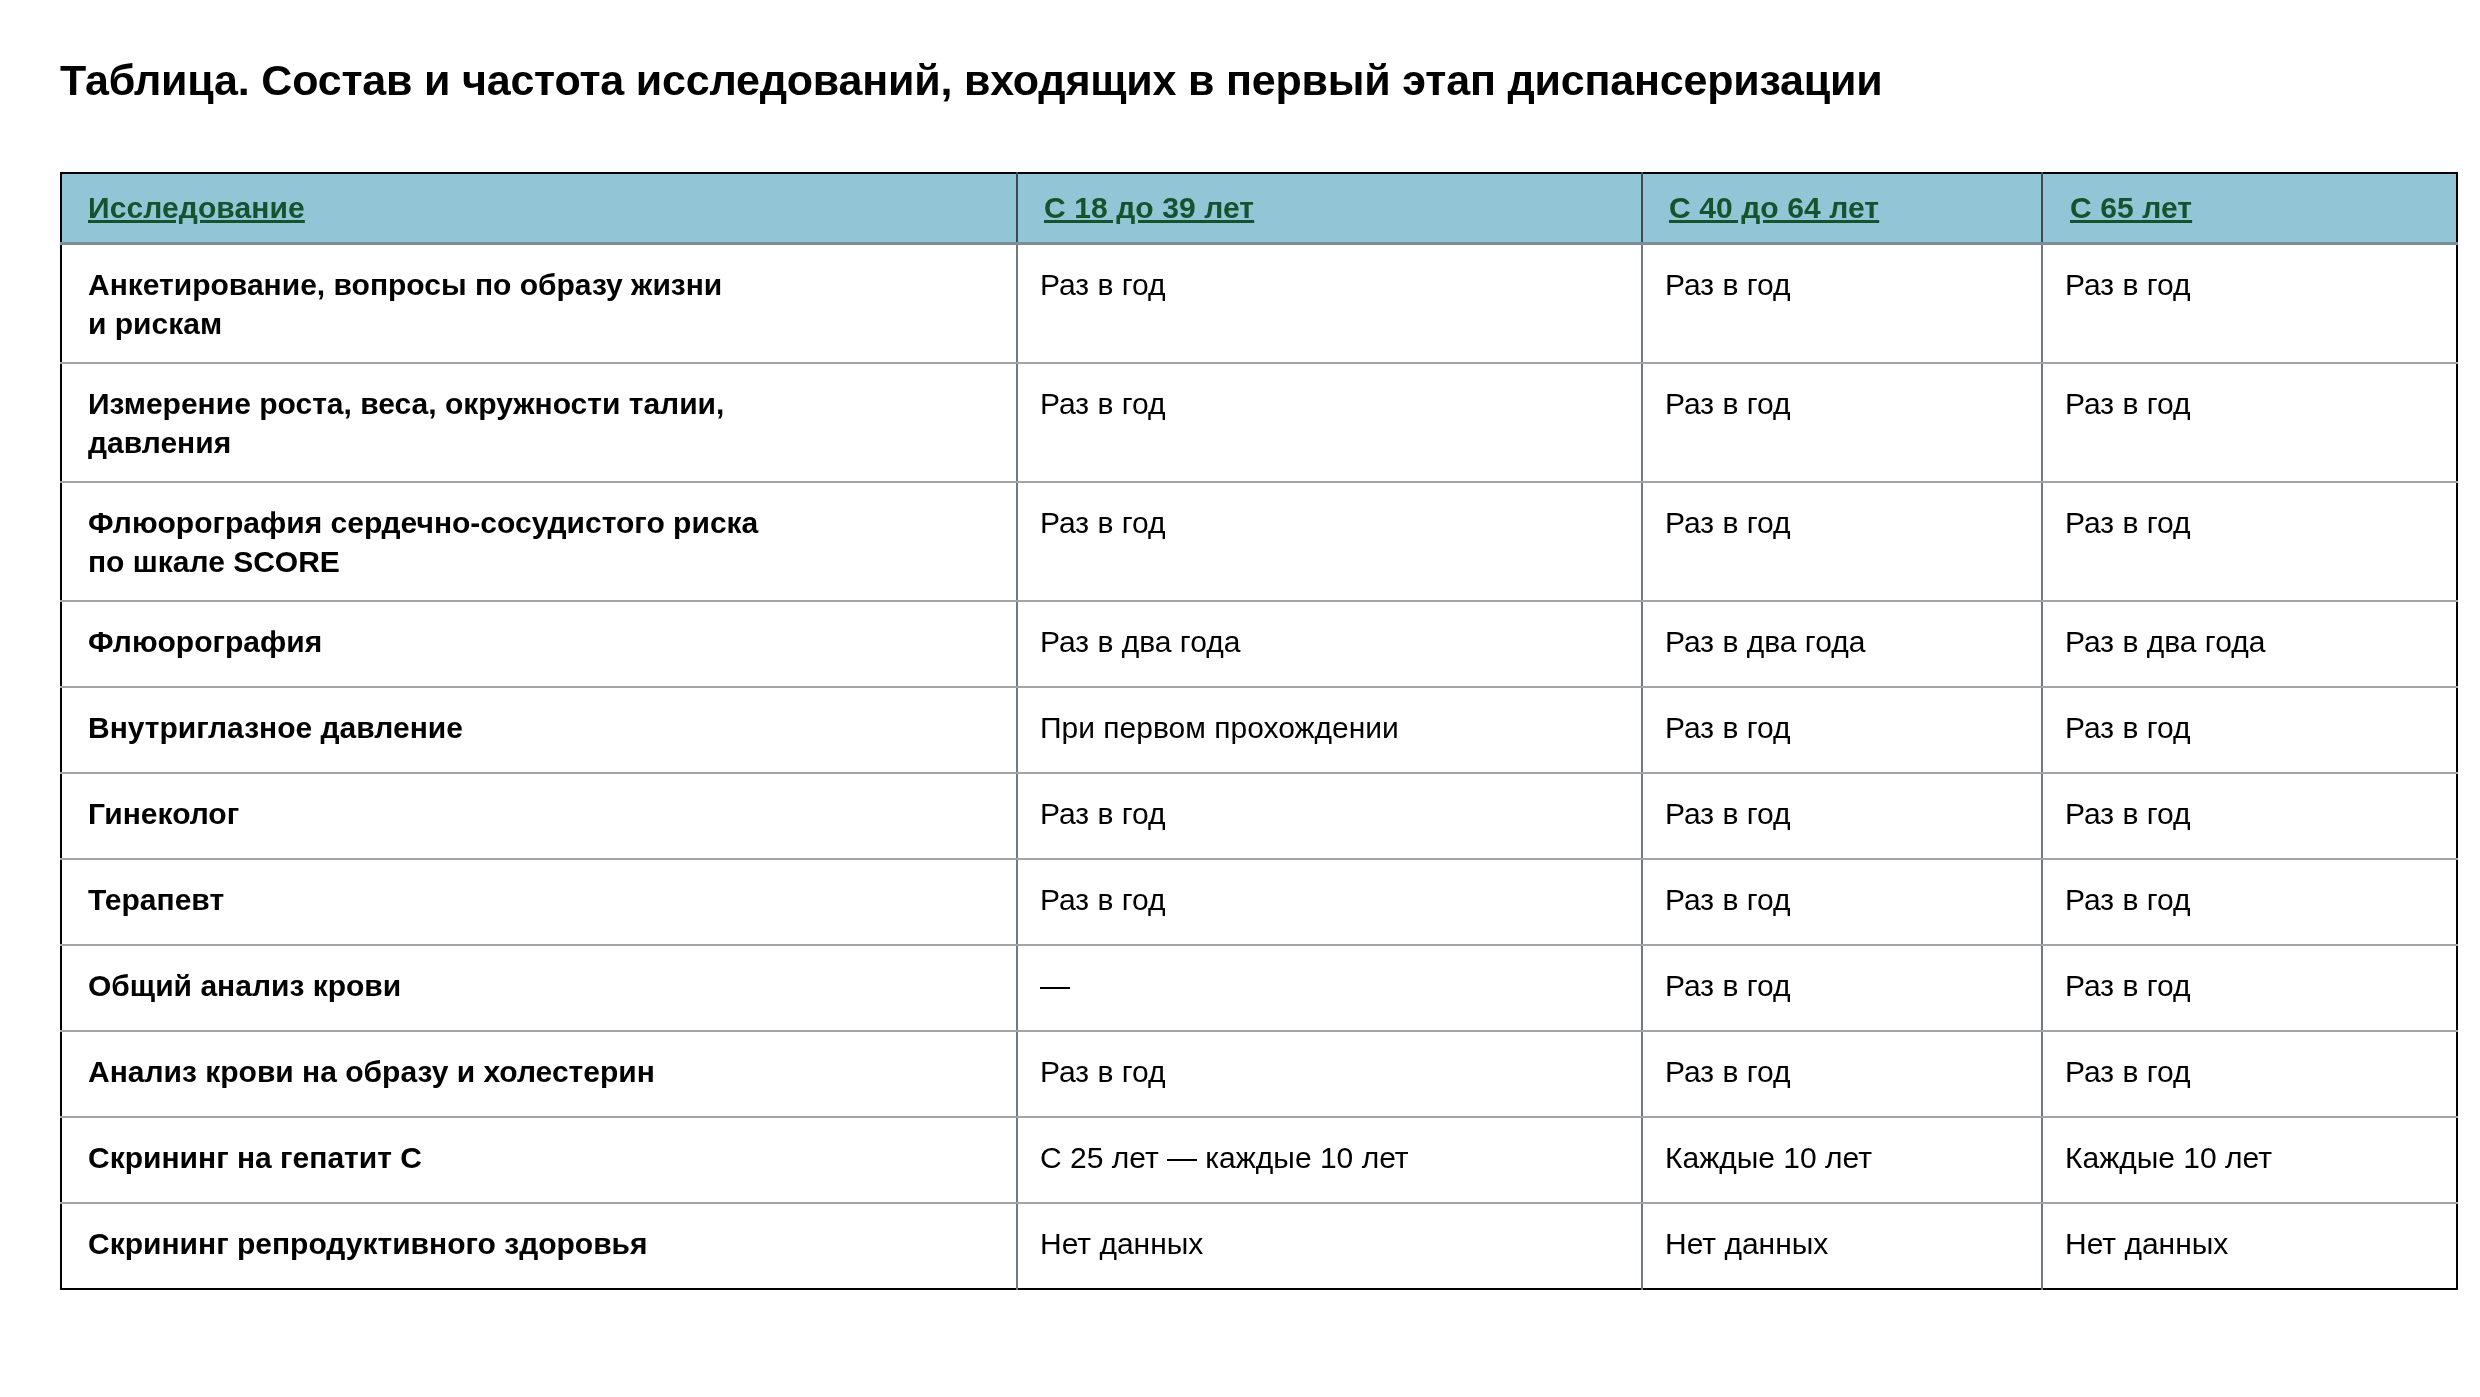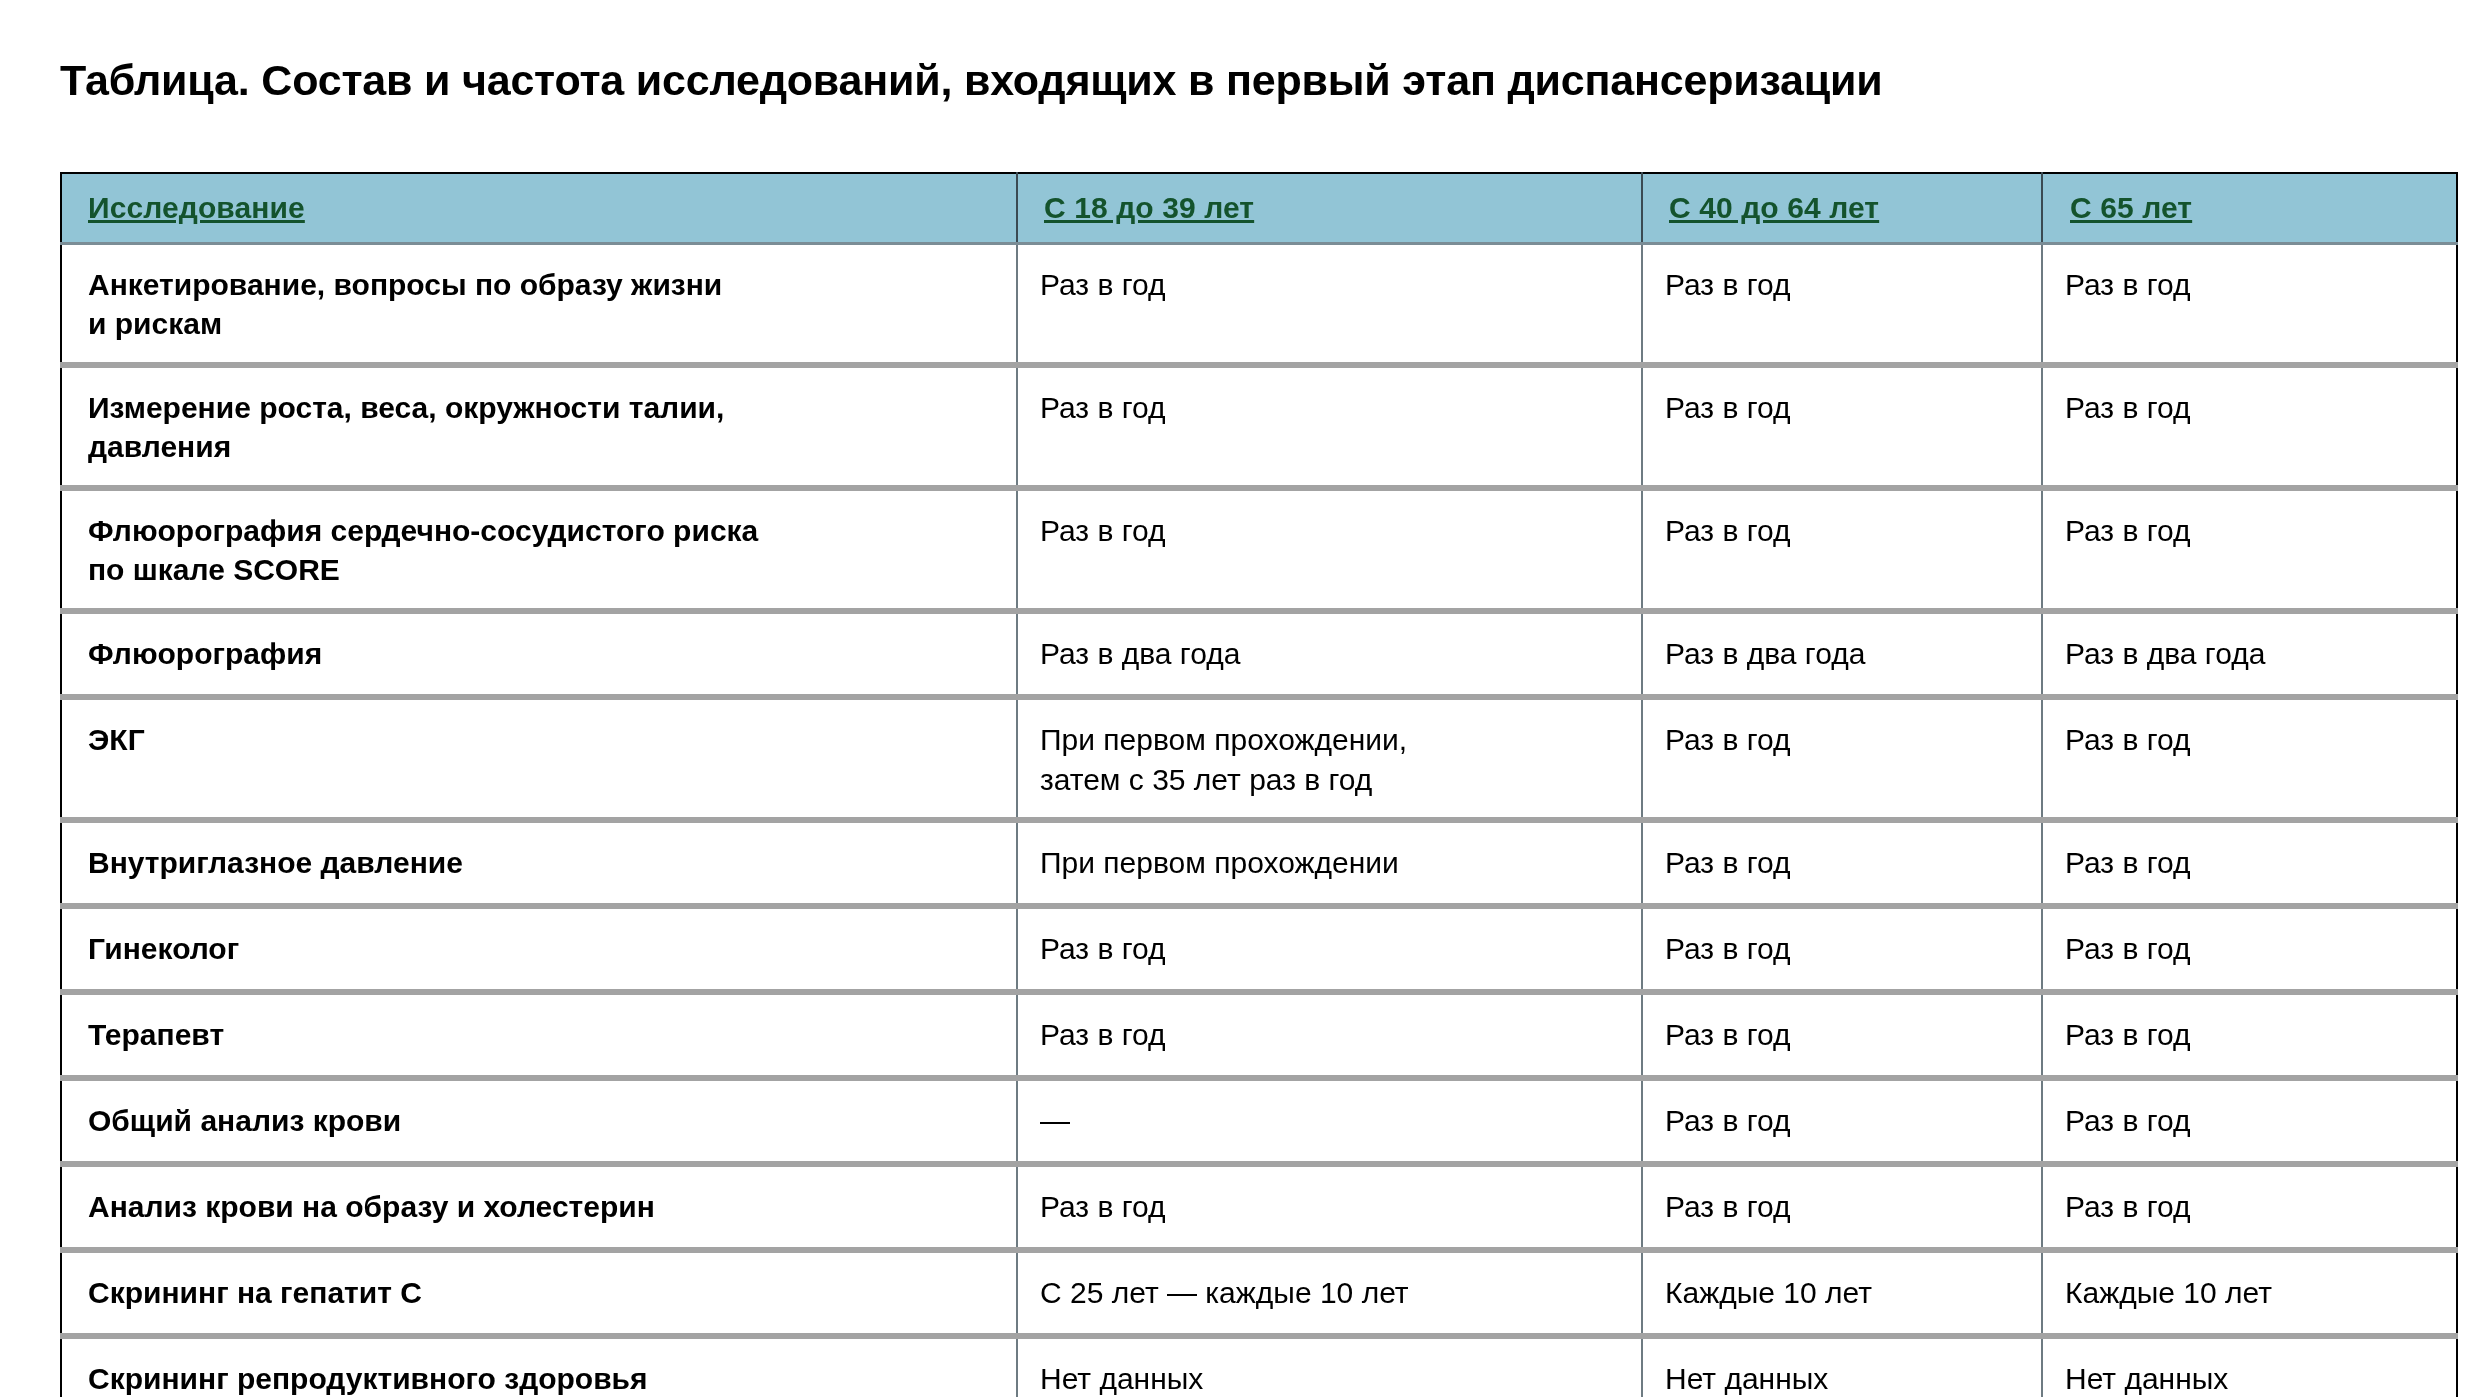--- a/index.html
+++ b/index.html
@@ -62,21 +62,21 @@
     border-right: 2px solid #3b4a52;
     border-bottom: 3px solid #7b8d96;
     box-sizing: border-box;
     letter-spacing: 0.1px;
     text-decoration: underline;
   }
   thead th:last-child { border-right: none; padding-left: 27px; }
 
   tbody td {
     border-right: 2px solid #6e7b82;
-    border-bottom: 6px solid #a3a3a3;
+    border-bottom: 2px solid #a3a3a3;
     vertical-align: top;
     box-sizing: border-box;
     color: #000000;
   }
   tbody td:last-child { border-right: none; }
   tbody tr:last-child td { border-bottom: none; }
 
   td.name-cell {
     font-size: 30px;
     font-weight: bold;
@@ -155,31 +155,20 @@
           <tr class="r-short">
             <td class="name-cell">
               <span class="line">Флюорография</span>
             </td>
             <td class="val-cell">
               <span class="line">Раз в два года</span>
             </td>
             <td class="val-cell">Раз в два года</td>
             <td class="val-cell">Раз в два года</td>
           </tr>
-          <tr class="r-tall">
-            <td class="name-cell">
-              <span class="line">ЭКГ</span>
-            </td>
-            <td class="val-cell">
-              <span class="line">При первом прохождении,</span>
-              <span class="line">затем с 35 лет раз в год</span>
-            </td>
-            <td class="val-cell">Раз в год</td>
-            <td class="val-cell">Раз в год</td>
-          </tr>
           <tr class="r-short">
             <td class="name-cell">
               <span class="line">Внутриглазное давление</span>
             </td>
             <td class="val-cell">
               <span class="line">При первом прохождении</span>
             </td>
             <td class="val-cell">Раз в год</td>
             <td class="val-cell">Раз в год</td>
           </tr>

